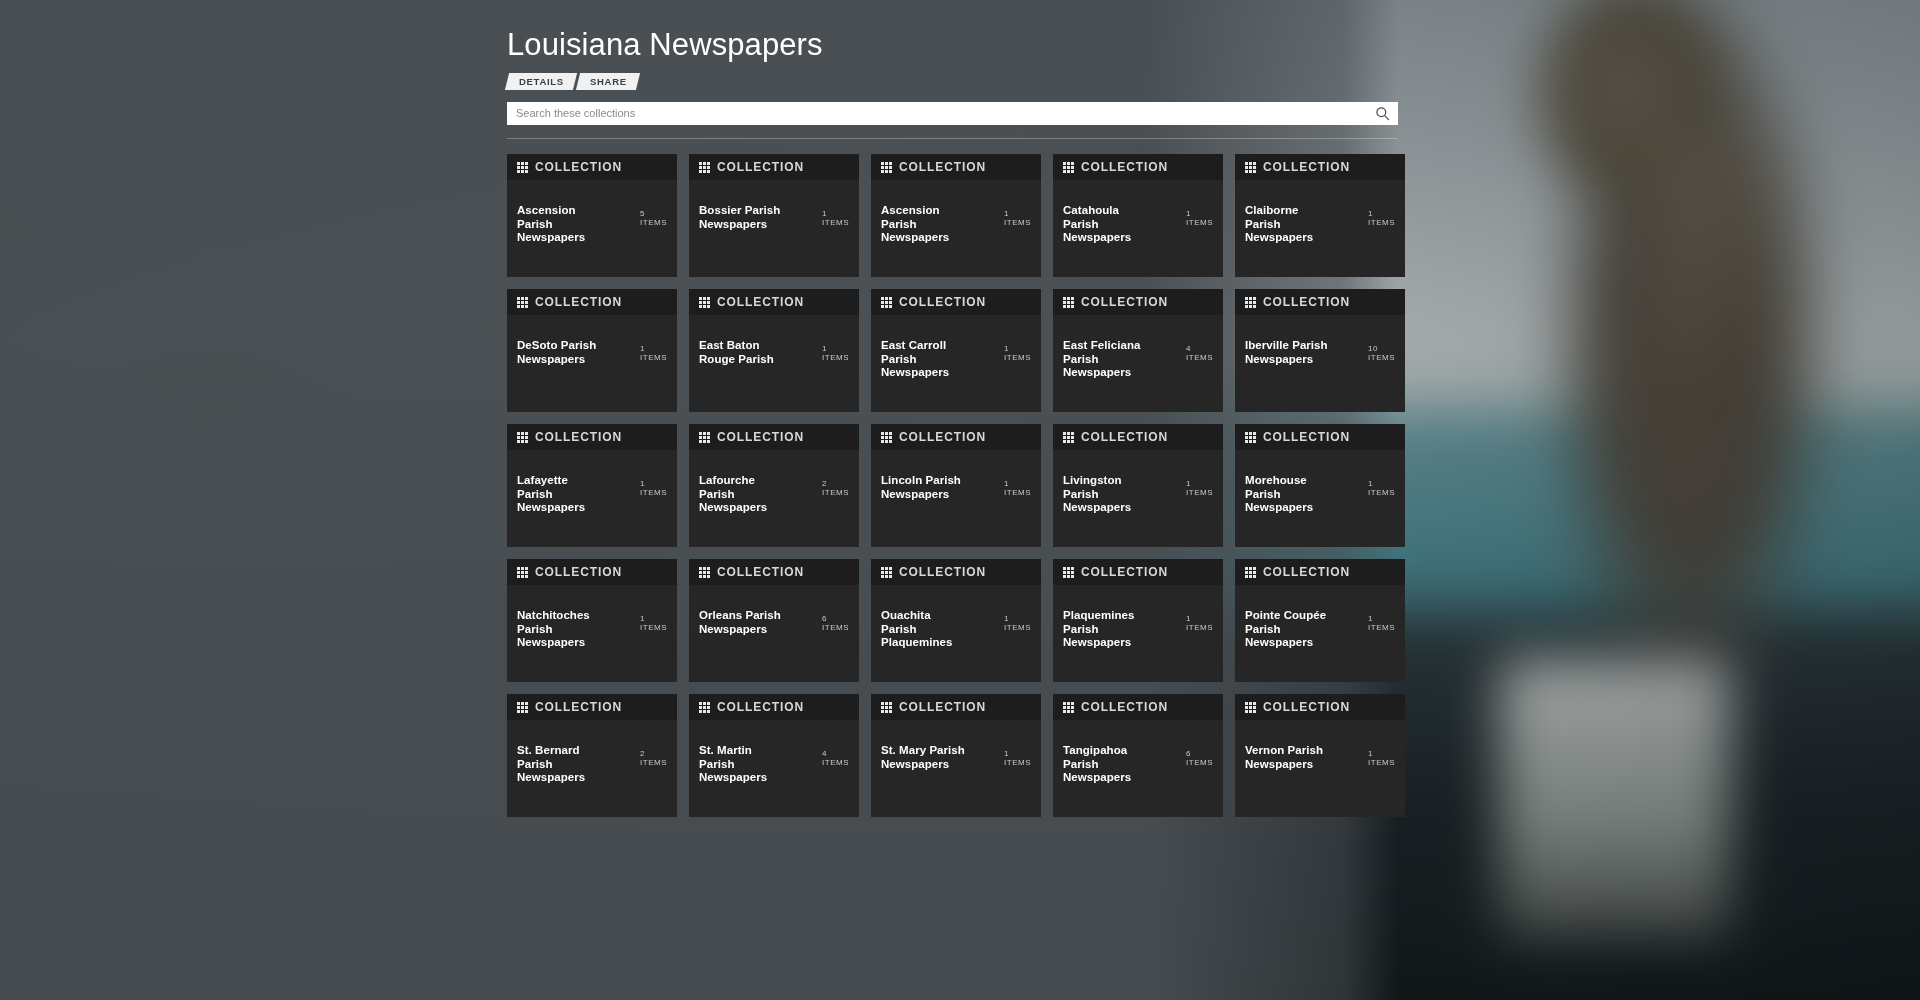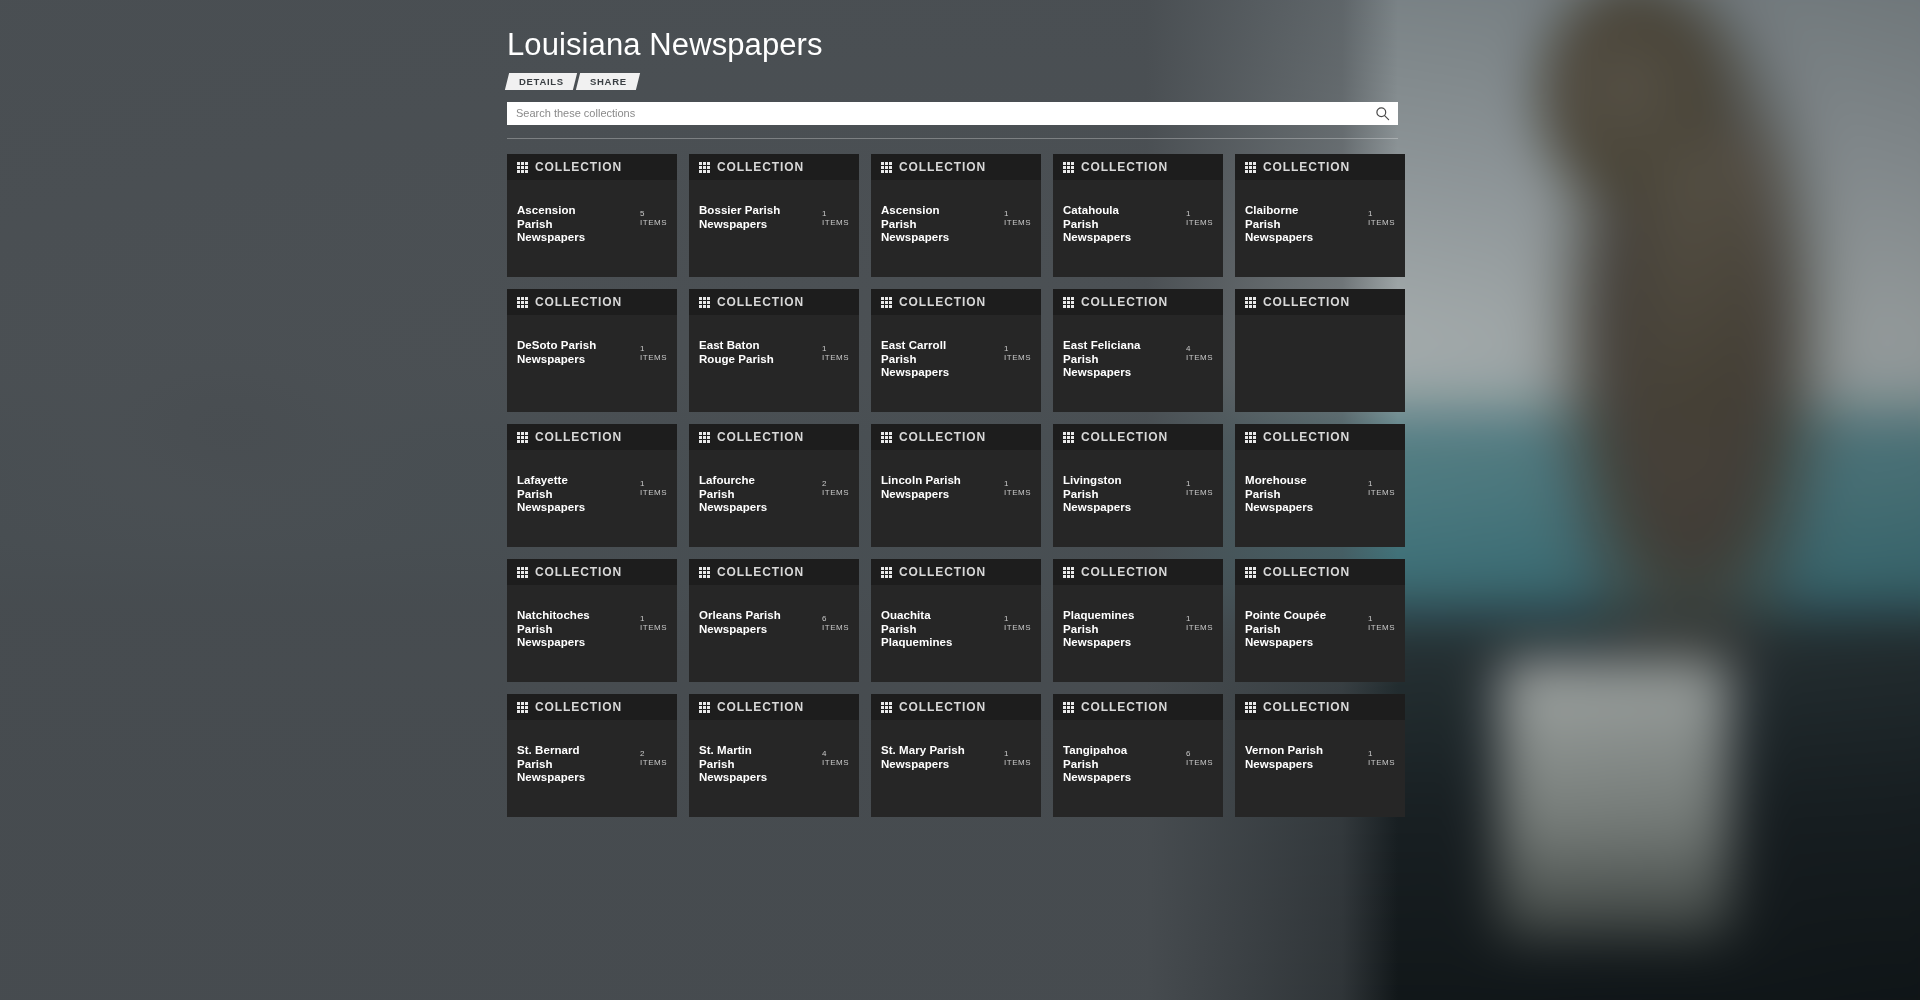--- a/index.html
+++ b/index.html
@@ -474,20 +474,24 @@
               <i></i>
               <i></i>
               <i></i>
               <i></i>
               <i></i>
               <i></i>
               <i></i>
             </span>
             <span class="card-kind">COLLECTION</span>
           </div>
+          <div class="card-body">
+            <div class="card-title">Iberville Parish Newspapers</div>
+            <div class="card-count">10 ITEMS</div>
+          </div>
         </div>
         <div class="card">
           <div class="card-head">
             <span class="grid-icon">
               <i></i>
               <i></i>
               <i></i>
               <i></i>
               <i></i>
               <i></i>

